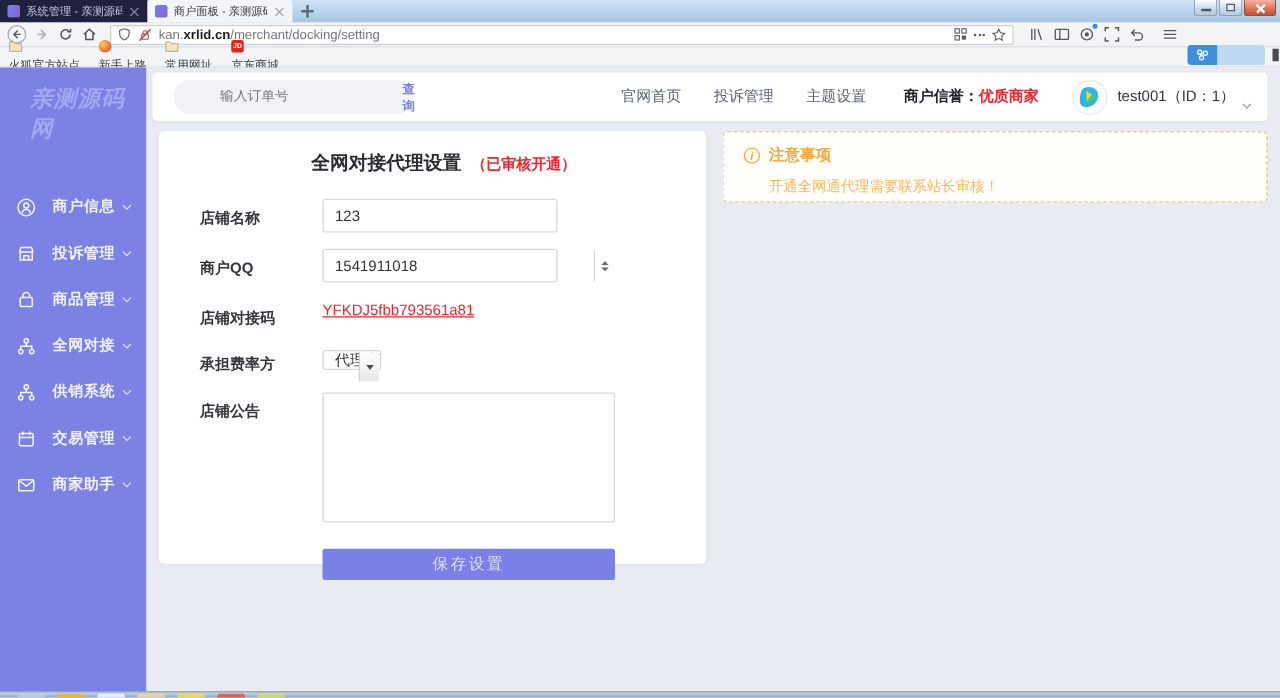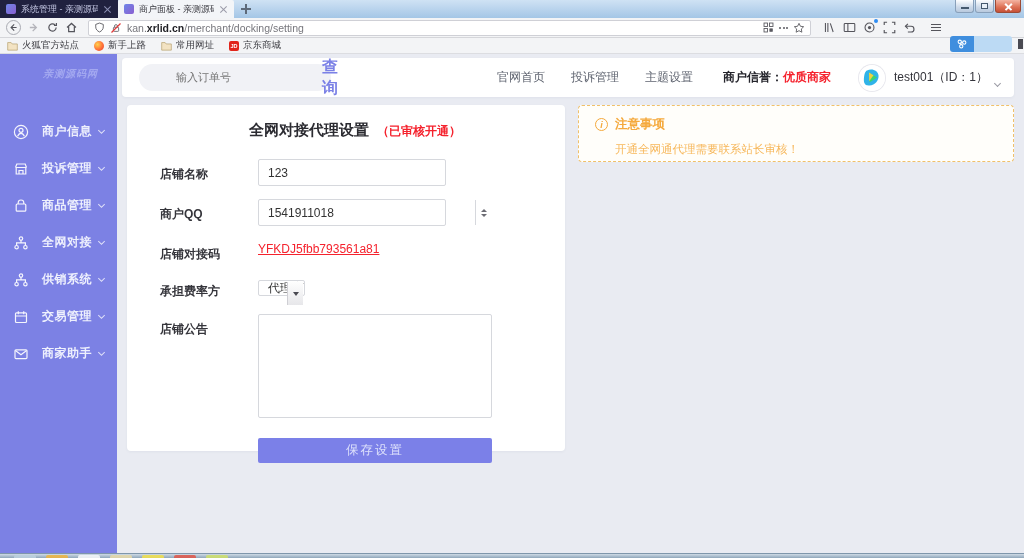--- a/index.html
+++ b/index.html
@@ -50,54 +50,54 @@
   .dots i { width:2px; height:2px; border-radius:50%; background:#5a5a60; }
   .tool-icons { display:flex; align-items:center; gap:7px; margin-left:12px; }
   .ext-wrap { position:relative; }
   .ext-dot { position:absolute; right:-2px; top:-2px; width:4px; height:4px; border-radius:50%; background:#2f8df4; }
   .burger { display:flex; flex-direction:column; gap:2px; margin-left:8px; }
   .burger i { width:10px; height:1.3px; background:#55555c; }
 
   .bookmarks { position:absolute; top:38px; left:0; width:1024px; height:16px;
     background:#f3f4f6; border-bottom:1px solid #dcdde1; display:flex; align-items:center;
     gap:15px; padding-left:7px; font-size:9.5px; color:#3c3c42; }
-  .bm { display:flex; align-items:center; gap:4px; }
+  .bm { display:flex; align-items:flex-start; gap:4px;flex-direction:column; }
   .jd-badge { width:10px; height:10px; background:#e1251b; border-radius:2px; color:#fff;
     font-size:5.5px; font-weight:bold; display:flex; align-items:center; justify-content:center; }
   .ff-badge { width:10px; height:10px; border-radius:50%;
     background:radial-gradient(circle at 35% 35%, #ffd24d, #ff7139 55%, #dd3b2e); }
 
   .float-widget { position:absolute; top:36px; right:12px; width:62px; height:16px; display:flex; }
   .fw-btn { width:24px; height:16px; background:#3f8ede; border-radius:3px 0 0 3px;
     display:flex; align-items:center; justify-content:center; }
   .fw-input { flex:1; background:#bcdaf4; border-radius:0 3px 3px 0; }
   .edge-glyph { position:absolute; top:39px; right:1px; width:5px; height:10px; background:#4a4a52; }
 
   
   .page { position:absolute; top:54px; left:0; width:1024px; height:499px; background:#e9ebf2; }
 
   .sidebar { position:absolute; left:0; top:0; width:117px; height:499px; background:#7c81e4; }
-  .logo { margin-top:13px; text-align:center; color:#a3a8f0; font-size:10px;
+  .logo { margin-top:13px; text-align:left; color:#a3a8f0; font-size:18px;
     font-weight:bold; font-style:italic; letter-spacing:1px;margin-left:24px; }
   .menu { margin-top:32px; }
   .menu-item { height:37px; display:flex; align-items:center; padding:0 13px;
     color:#eef0fd; font-size:12px; cursor:pointer; }
   .mi-icon { width:16px; height:16px; opacity:.92; }
   .mi-label { flex:1; margin-left:13px; font-weight:bold; letter-spacing:.5px; }
   .chev { width:5px; height:5px; border-right:1.2px solid rgba(255,255,255,.75);
     border-bottom:1.2px solid rgba(255,255,255,.75); transform:rotate(45deg); margin-top:-3px; }
 
   .navcard { position:absolute; left:122px; top:4px; width:892px; height:39px;
     background:#fff; border-radius:4px; box-shadow:0 1px 3px rgba(40,50,90,.05);
     display:flex; align-items:center; }
   .search-pill { margin-left:17px; width:192px; height:27px; background:#f1f2f6;
     border-radius:14px; display:flex; align-items:center; padding:0 12px; }
   .search-ph { margin-left:25px; font-size:11px; color:#c2c5cf; flex:1; border:none;
     background:transparent; outline:none; font-family:Liberation Mono, monospace; }
-  .search-go { font-size:16px; color:#7b81e6; font-weight:bold; cursor:pointer; }
+  .search-go { font-size:10px; color:#7b81e6; font-weight:bold; cursor:pointer; }
   .nav-right { margin-left:auto; display:flex; align-items:center; padding-right:14px; font-size:12px; }
   .nav-link { color:#5f6470; margin-left:26px; cursor:pointer; }
   .rep { margin-left:30px; color:#24242b; font-weight:bold; }
   .rep-val { color:#f5222d; font-weight:bold; }
   .avatar { width:26px; height:26px; border-radius:50%; margin-left:28px;
     background:#fff; box-shadow:0 0 0 1px #e8e8ee; overflow:hidden; cursor:pointer; }
   .user { margin-left:9px; color:#34343b; cursor:pointer; display:flex; align-items:flex-end; gap:7px; }
   .chev-dark { width:5px; height:5px; border-right:1.2px solid #9a9aa4;
     border-bottom:1.2px solid #9a9aa4; transform:rotate(45deg); margin-top:-3px; }
 

